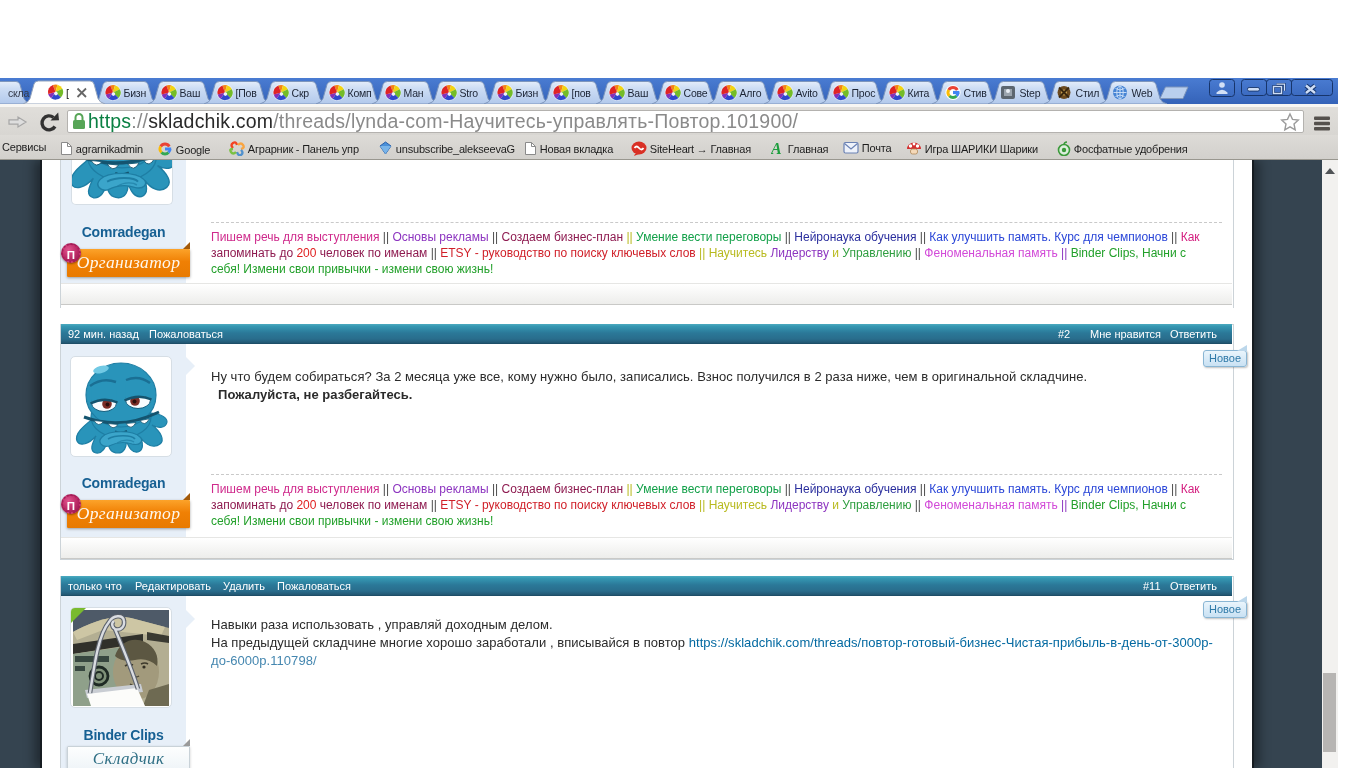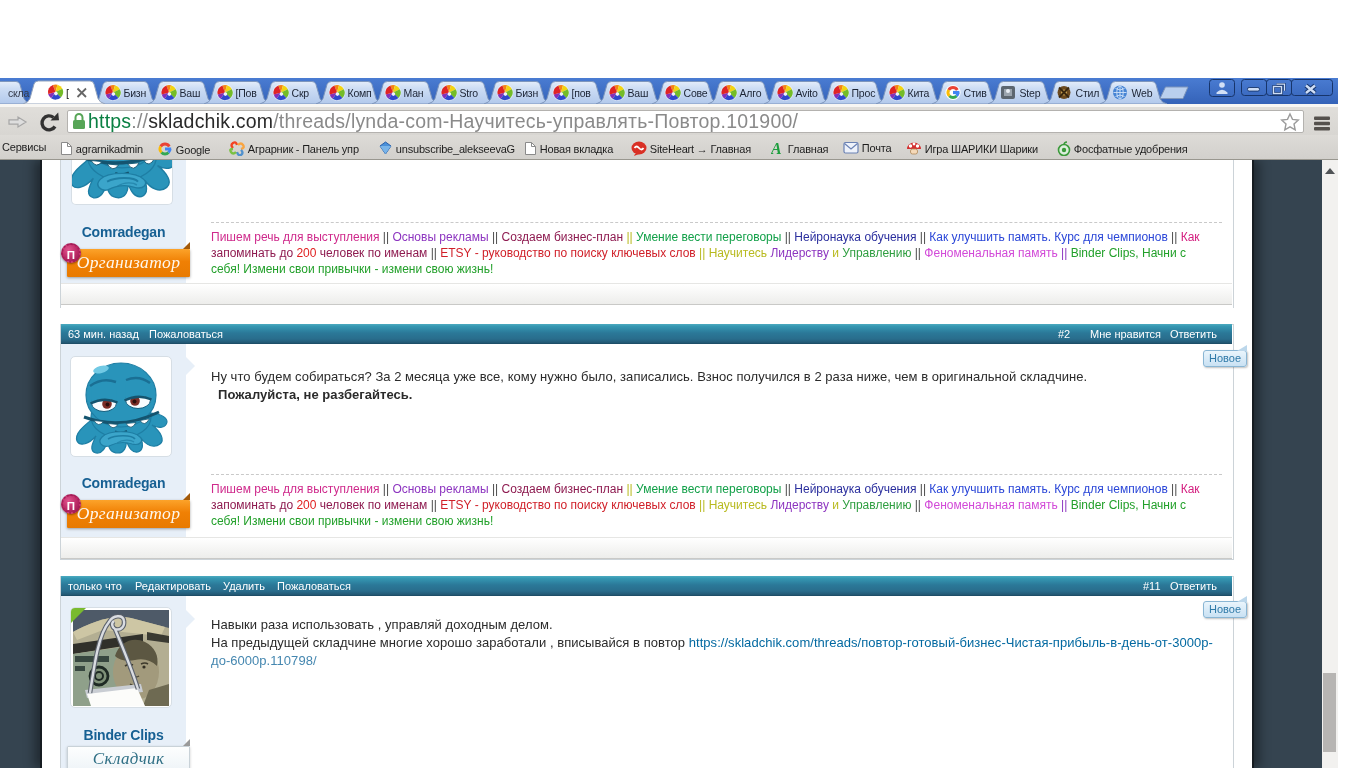--- a/index.html
+++ b/index.html
@@ -367,21 +367,21 @@
       <div class="abs ribbon-band" style="left:67px;top:89px;width:123px;">Организатор</div>
       <div class="abs ribbon-fold" style="left:183px;top:82px"></div>
       <div class="abs badge" style="left:61px;top:83px">П</div>
       <div class="abs dash" style="left:211px;top:62px"></div>
       <div class="abs sig" style="left:211px;top:70px"><span style="color:#cf2a8c">Пишем речь для выступления</span> <span style="color:#4a4a4a">||</span> <span style="color:#8d35c0">Основы рекламы</span> <span style="color:#4a4a4a">||</span> <span style="color:#8e1b50">Создаем бизнес-план</span> <span style="color:#b8ba20">||</span> <span style="color:#12a048">Умение вести переговоры</span> <span style="color:#4a4a4a">||</span> <span style="color:#2b2f9e">Нейронаука обучения</span> <span style="color:#4a4a4a">||</span> <span style="color:#2b47d8">Как улучшить память. Курс для чемпионов</span> <span style="color:#4a4a4a">||</span> <span style="color:#d42080">Как</span></div>
       <div class="abs sig" style="left:211px;top:86px"><span style="color:#8e1b50">запоминать до <span style="color:#e02020">200</span> человек по именам</span> <span style="color:#4a4a4a">||</span> <span style="color:#d01f28">ETSY - руководство по поиску ключевых слов</span> <span style="color:#b8ba20">||</span> <span style="color:#b8ba20">Научитесь</span> <span style="color:#8d35c0">Лидерству</span> <span style="color:#b8ba20">и</span> <span style="color:#2f9e40">Управлению</span> <span style="color:#4a4a4a">||</span> <span style="color:#d24ad8">Феноменальная память</span> <span style="color:#8d35c0">||</span> <span style="color:#22a02a">Binder Clips, Начни с</span></div>
       <div class="abs sig" style="left:211px;top:102px"><span style="color:#22a02a">себя! Измени свои привычки - измени свою жизнь!</span></div>
       <div class="abs pfoot" style="left:61px;top:123px"></div>
       <div class="abs" style="left:60px;top:164px;width:1174px;height:236px;border:1px solid #ccd3d8;background:#fff"></div>
       <div class="abs phead" style="top:164px;left:61px">
-        <span class="phl" style="left:7px">63 мин. назад</span>
+        <span class="phl" style="left:7px">92 мин. назад</span>
         <span class="phl" style="left:88px">Пожаловаться</span>
         <span class="phl" style="left:997px">#2</span>
         <span class="phl" style="left:1029px">Мне нравится</span>
         <span class="phl" style="left:1109px">Ответить</span>
       </div>
       <div class="abs" style="left:61px;top:184px;width:125px;height:193px;background:#e7eff8"></div>
       <div class="abs arrowR" style="left:186px;top:197px"></div>
       <div class="abs" style="left:70px;top:196px;width:102px;height:101px;background:#fff;border:1px solid #d6dee5;border-radius:5px">
         <div class="abs" style="left:2px;top:2px"><svg width="96" height="96" viewBox="0 0 96 96" xmlns="http://www.w3.org/2000/svg">
 <g fill="#2994ba" stroke="#1e7ea4" stroke-width="1.2">

